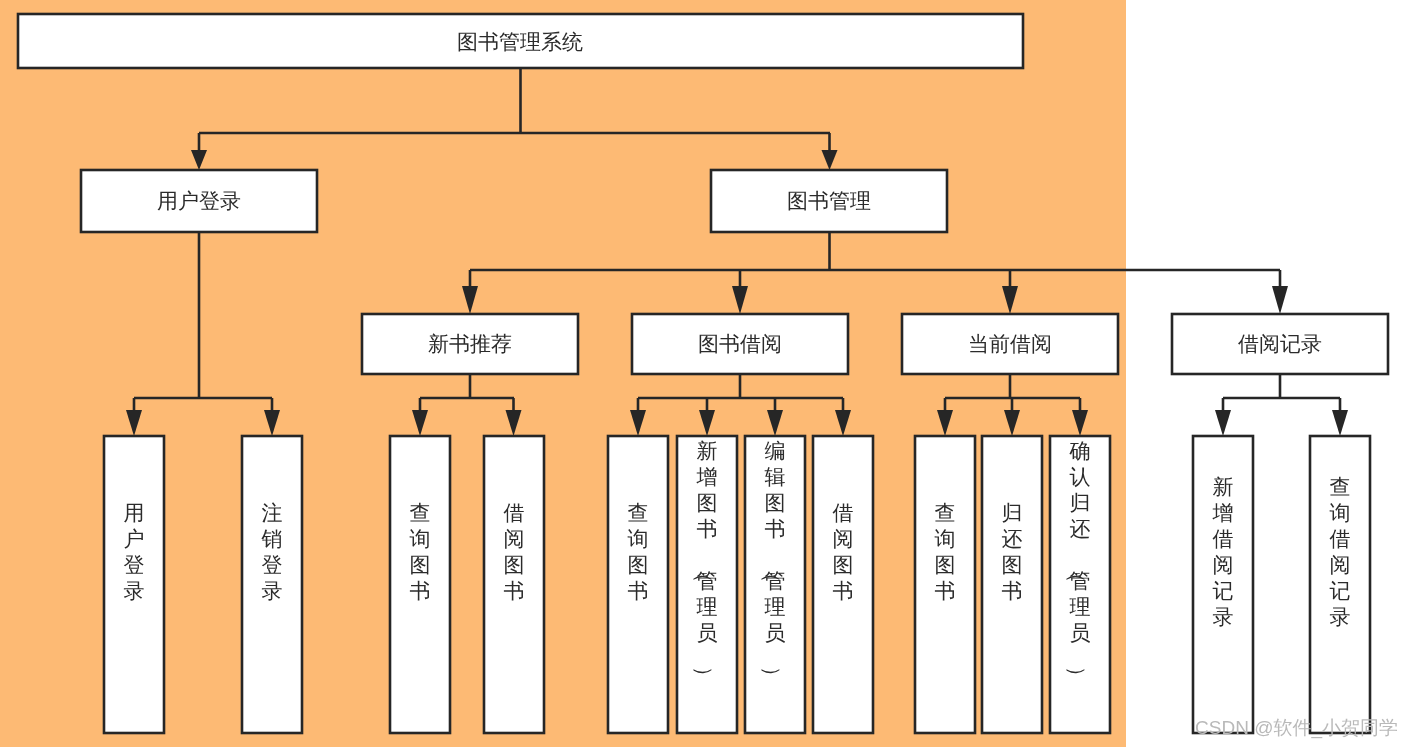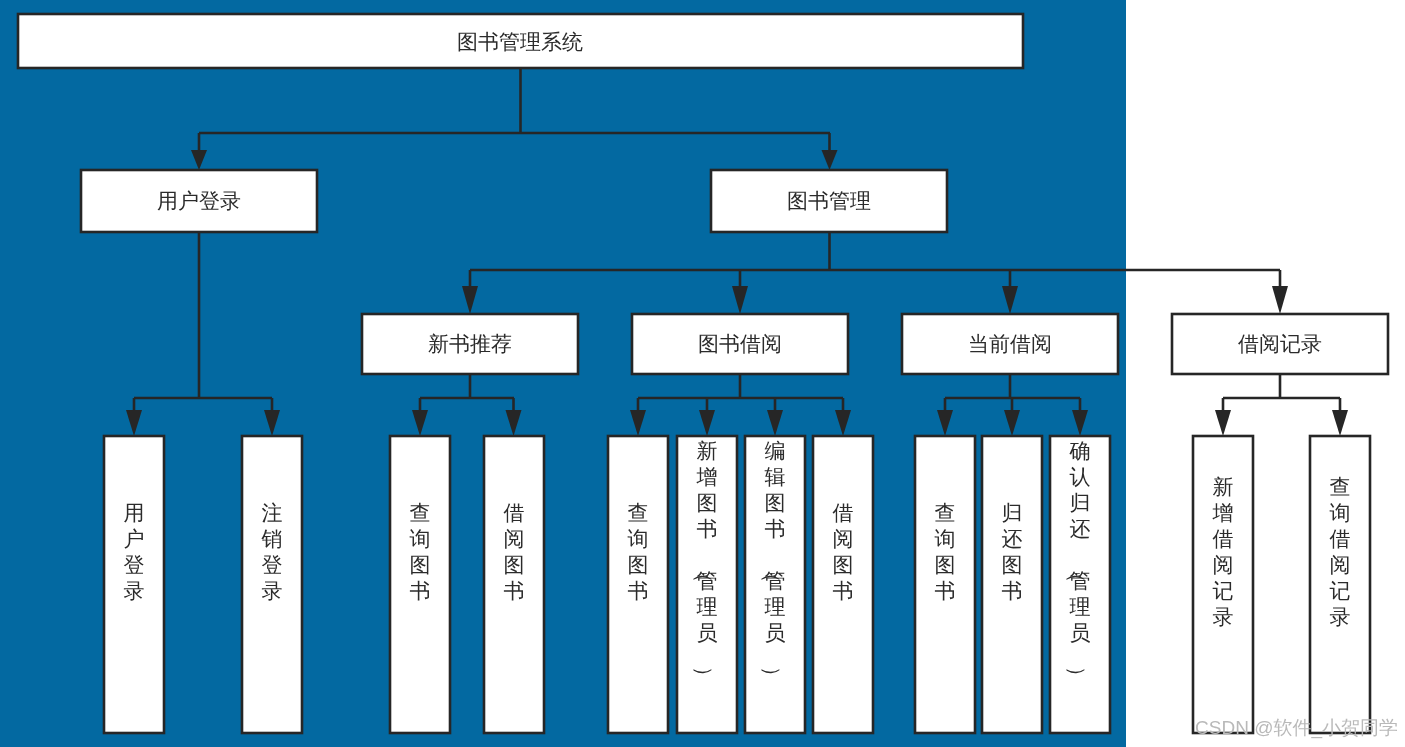--- a/index.html
+++ b/index.html
@@ -10,21 +10,21 @@
   body {
     width: 1405px;
     height: 747px;
     font-family: "Liberation Sans", "DejaVu Sans", sans-serif;
     overflow: hidden;
   }
   #diagram-root {
     position: relative;
     width: 1126px;
     height: 747px;
-    background: #0369a1;
+    background: #fdba74;
   }
   svg.diagram-canvas {
     position: absolute;
     left: 0;
     top: 0;
     width: 1405px;
     height: 747px;
   }
   .node-rect {
     fill: #ffffff;

